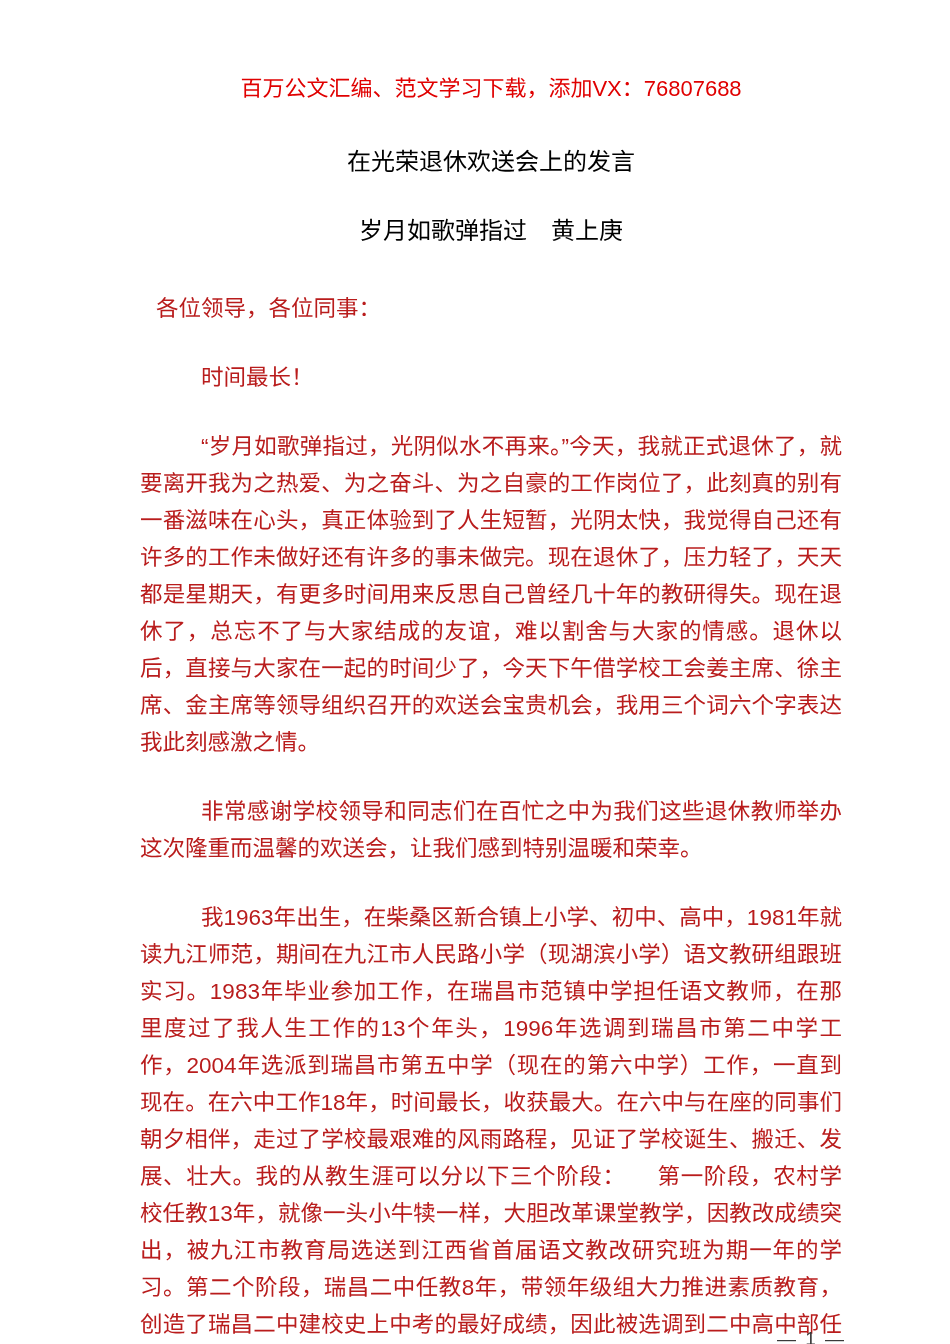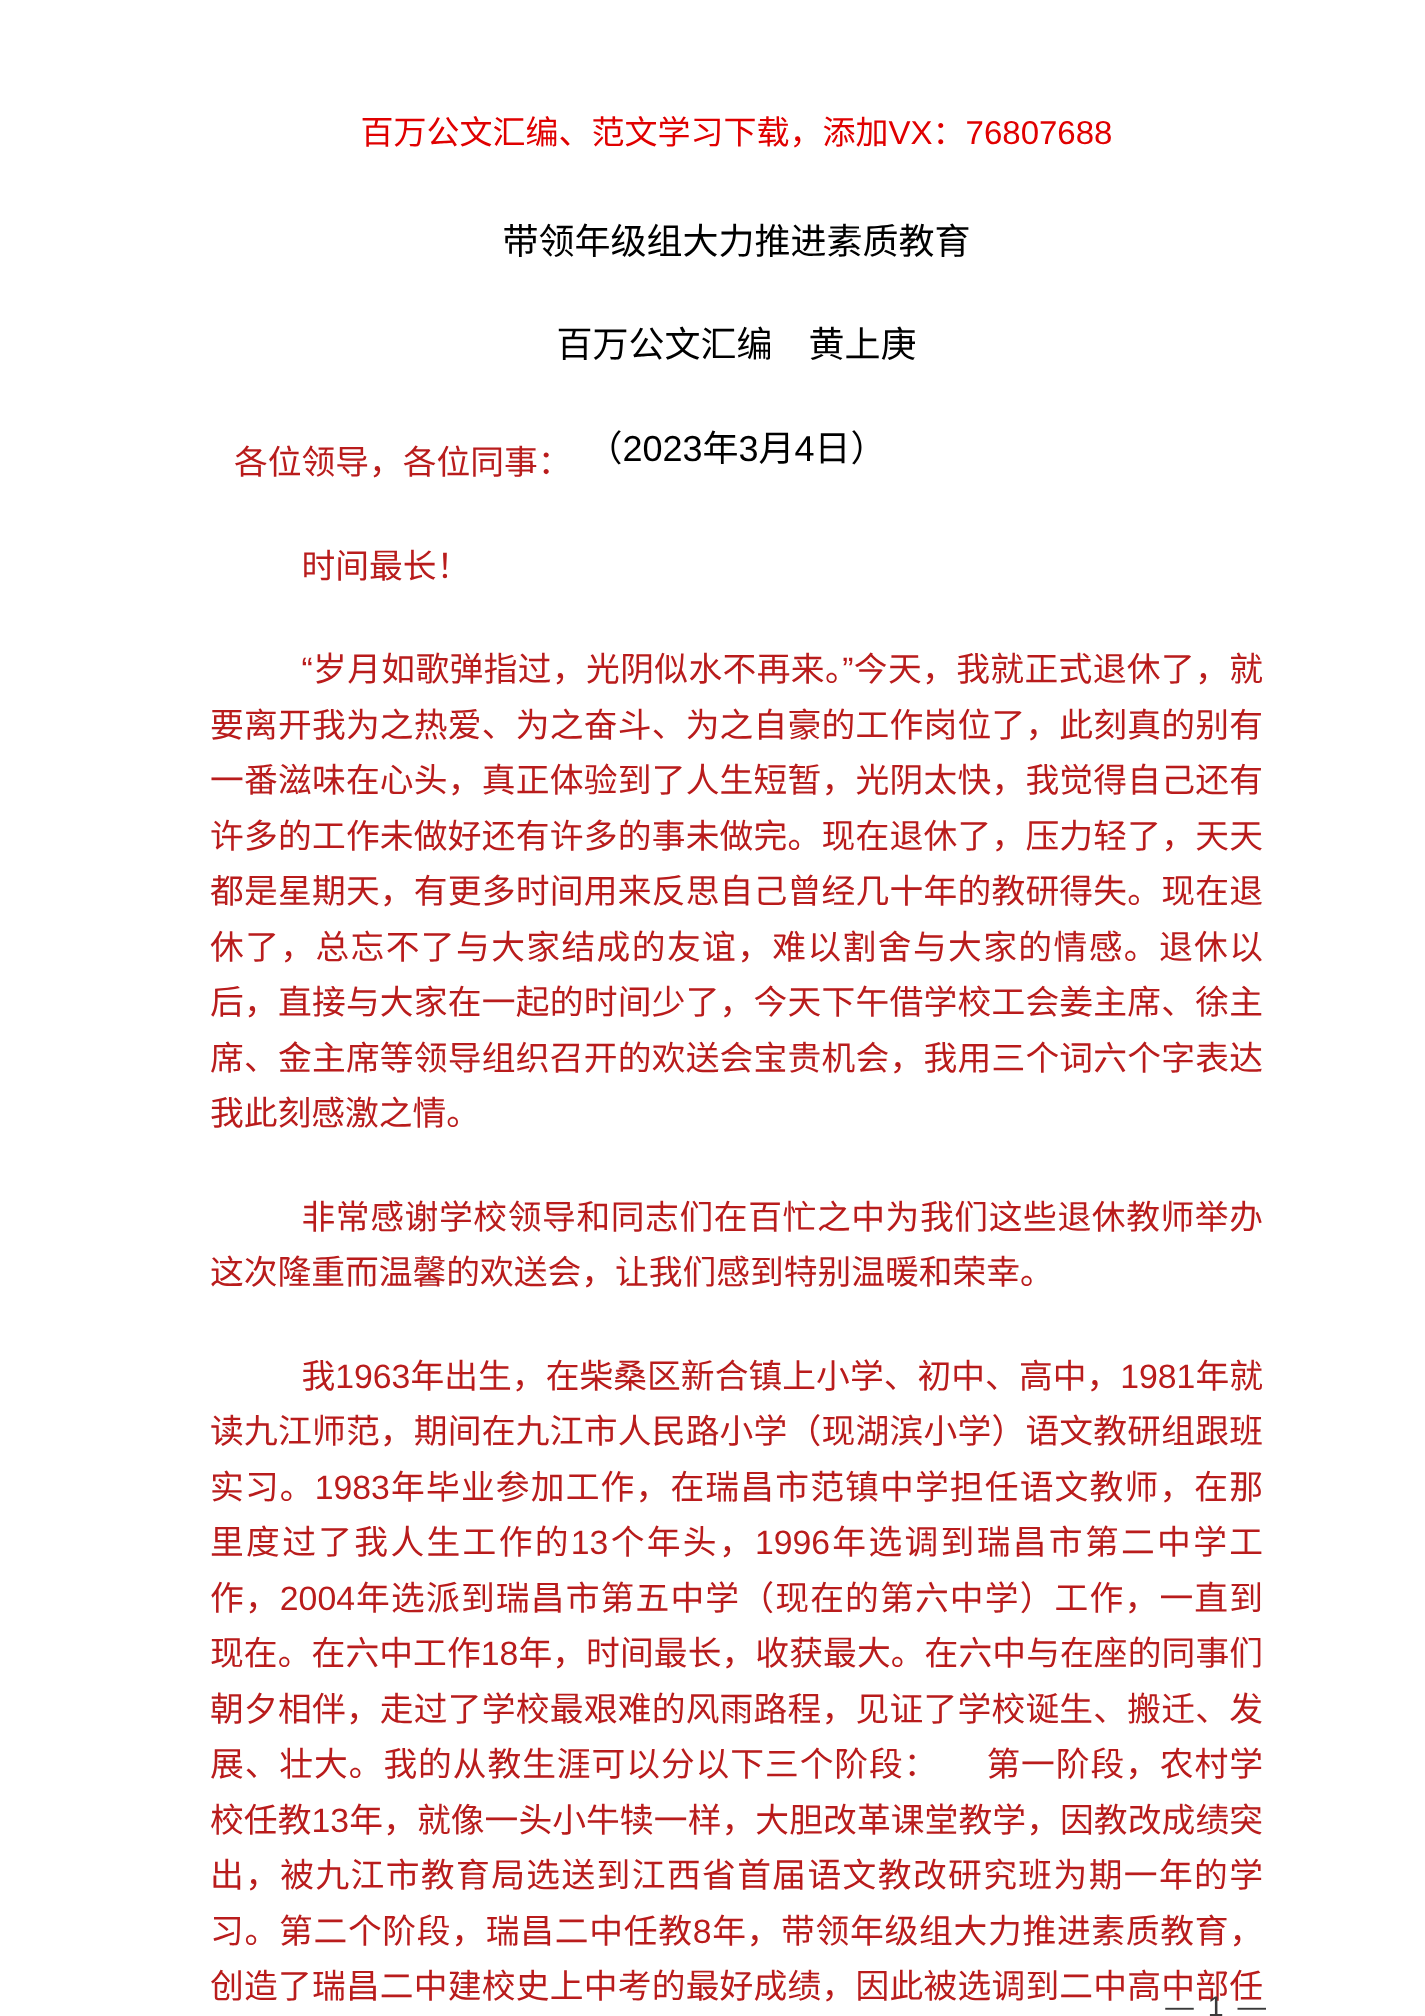--- a/index.html
+++ b/index.html
@@ -63,23 +63,22 @@
   }
 </style>
 </head>
 <body>
 
 <div class="page">
 
   <div class="notice">百万公文汇编、范文学习下载，添加VX：76807688</div>
 
   <div class="heading">
-    <div>带领年级组大力推进素质教育</div>
-    <div>百万公文汇编　黄上庚</div>
-    <div>（2023年3月4日）</div>
+    <div>在光荣退休欢送会上的发言</div>
+    <div>岁月如歌弹指过　黄上庚</div>
   </div>
 
   <div class="content">
     <p class="no-indent">
       <span>各位领导，各位同事：</span>
     </p>
     <p class="indent">
       <span>时间最长！</span>
     </p>
     <p class="indent">

